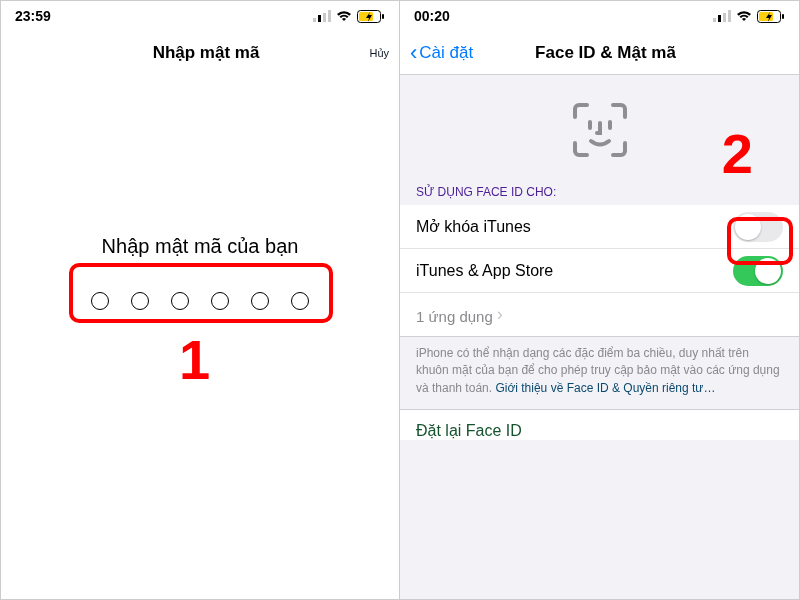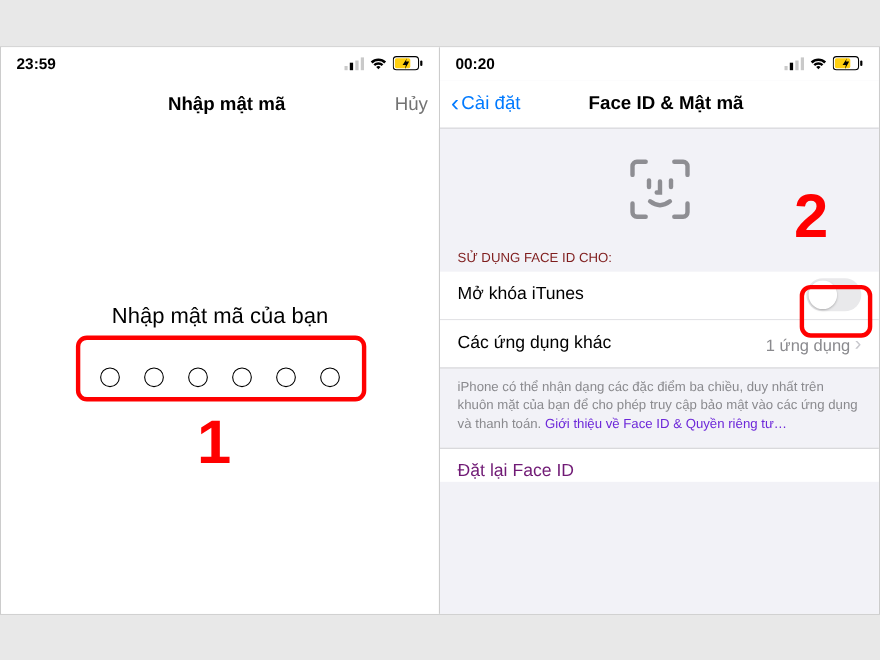--- a/index.html
+++ b/index.html
@@ -3,21 +3,21 @@
 <meta charset="utf-8">
 <style>
   * { box-sizing: border-box; margin: 0; padding: 0; }
   body {
     width: 800px; height: 600px;
     background: #e8e8e8;
     font-family: -apple-system, "Helvetica Neue", Arial, sans-serif;
     display: flex; align-items: center; justify-content: center;
   }
   .frame {
-    width: 800px; height: 517px;
+    width: 800px; height: 600px;
     background: #fff;
     display: flex;
     position: relative;
     border: 1px solid #ccc;
   }
   .pane {
     width: 50%; height: 100%;
     background: #fff;
     position: relative;
     overflow: hidden;
@@ -48,21 +48,21 @@
   }
   .pane.right .navbar { background: #fff; border-bottom: 0.5px solid #d0d0d4; }
   .nav-title {
     position: absolute; left: 12px; right: 0;
     text-align: center;
     font-size: 17px; font-weight: 600;
     pointer-events: none;
   }
   .nav-cancel {
     margin-left: auto;
-    color: #737373; font-size: 17px;
+    color: #0f172a; font-size: 11px;
   }
   .nav-back {
     display: flex; align-items: center; gap: 2px;
     color: #007aff; font-size: 17px;
   }
   .nav-back .chev { font-size: 22px; line-height: 1; font-weight: 400; }
 
   
   .passcode-area {
     display: flex; flex-direction: column; align-items: center;
@@ -82,21 +82,21 @@
   .faceid-hero {
     display: flex; justify-content: center;
     padding: 26px 0 20px;
     background: #f2f2f7;
   }
   .faceid-glyph {
     width: 58px; height: 58px;
     color: #8e8e93;
   }
   .section-header {
-    font-size: 12px; color: #7f1d1d;
+    font-size: 12px; color: #4c1d95;
     padding: 6px 16px 6px;
     text-transform: uppercase;
   }
   .list { background: #fff; }
   .row {
     display: flex; align-items: center; justify-content: space-between;
     min-height: 44px;
     padding: 0 16px;
     border-bottom: 0.5px solid #e3e3e6;
     font-size: 16px;
@@ -115,23 +115,23 @@
     background: #fff; box-shadow: 0 1px 2px rgba(0,0,0,.25);
     transition: none;
   }
   .toggle.on .knob { left: 22px; }
 
   .footer-note {
     font-size: 12px; color: #8a8a8e;
     padding: 8px 16px 12px;
     line-height: 1.45;
   }
-  .footer-note .link { color: #6d28d9; }
+  .footer-note .link { color: #0c4a6e; }
   .reset-row {
-    background: #fff; color: #701a75;
+    background: #fff; color: #14532d;
     padding: 12px 16px 0;
     font-size: 16px;
     border-top: 0.5px solid #d0d0d4;
   }
 
   
   .ann-box {
     position: absolute;
     border: 4px solid #ff0000;
     border-radius: 10px;
@@ -254,21 +254,26 @@
     <div class="section-header">SỬ DỤNG FACE ID CHO:</div>
 
     <div class="list">
       <div class="row">
         <span>Mở khóa iTunes</span>
         <span class="toggle">
             <span class="knob"></span>
           </span>
       </div>
       <div class="row">
-        <span>Các ứng dụng khác</span>
+        <span>iTunes &amp; App Store</span>
+        <span class="toggle on">
+            <span class="knob"></span>
+          </span>
+      </div>
+      <div class="row">
         <span class="value">
           <span>1 ứng dụng</span>
           <span class="chevr">›</span>
         </span>
       </div>
     </div>
 
     <div class="footer-note">
       <span>iPhone có thể nhận dạng các đặc điểm ba chiều, duy nhất trên khuôn mặt của bạn để cho phép truy cập bảo mật vào các ứng dụng và thanh toán. </span><span class="link">Giới thiệu về Face ID &amp; Quyền riêng tư…</span>
     </div>

